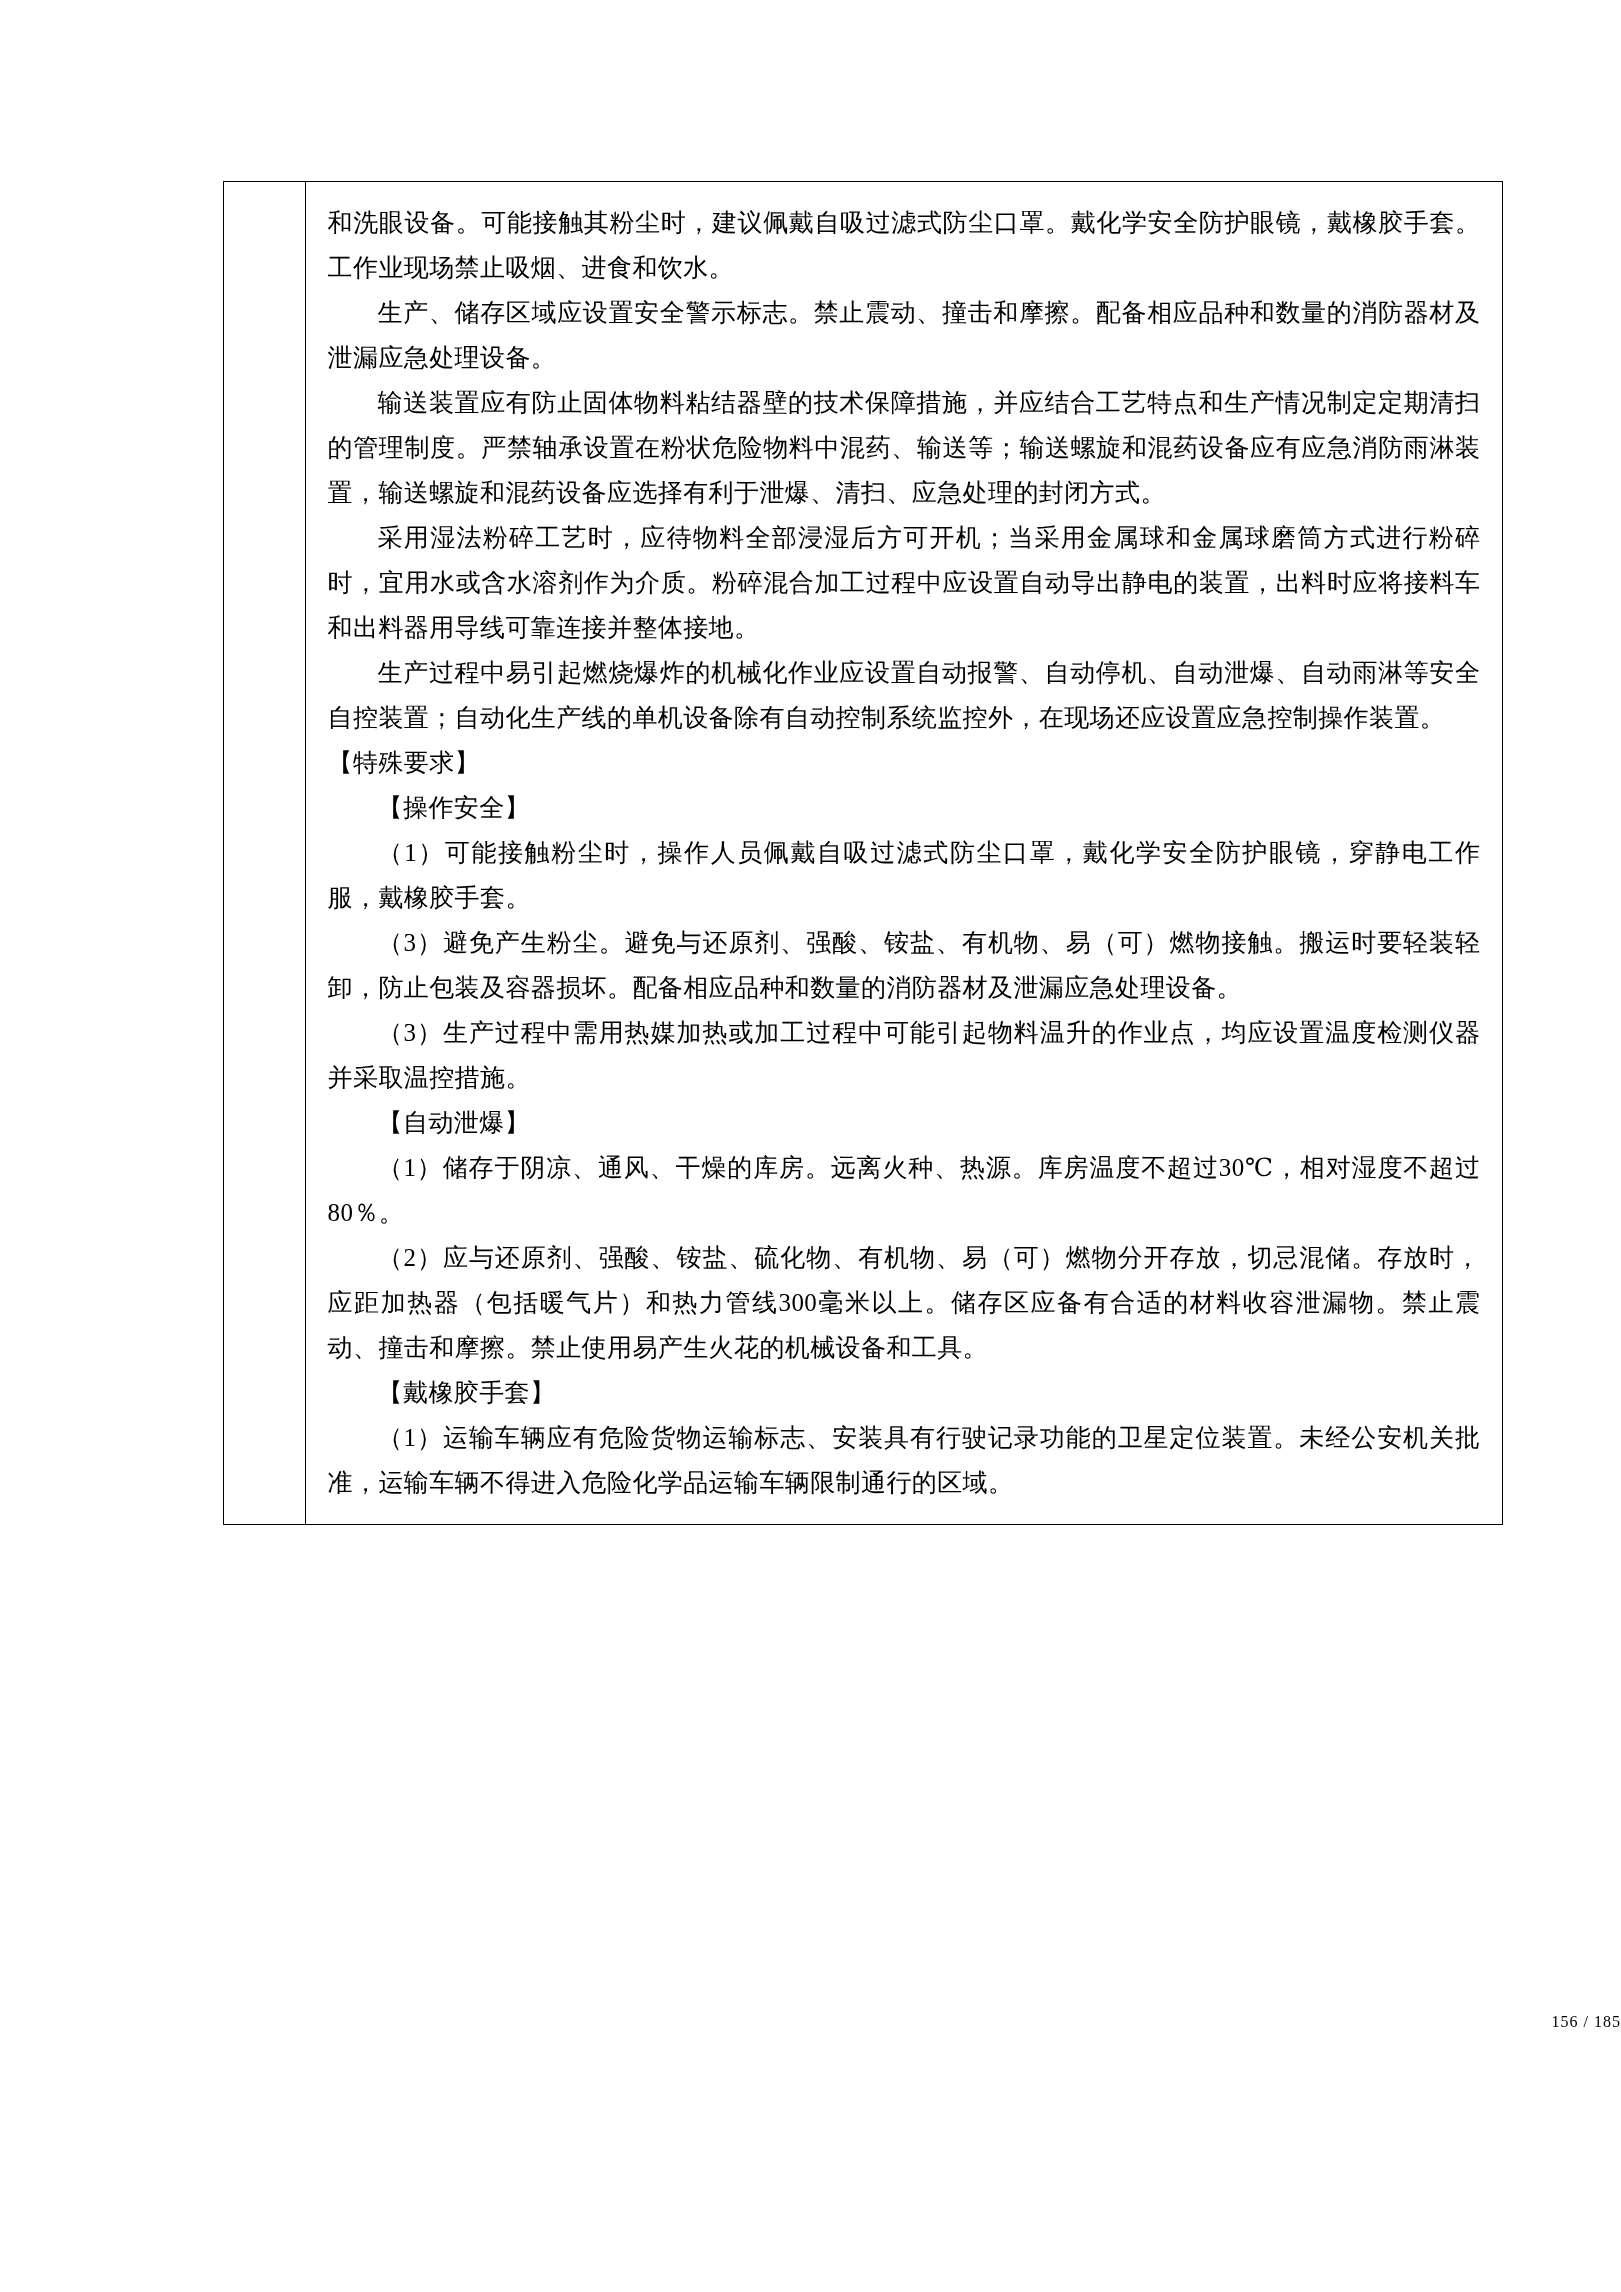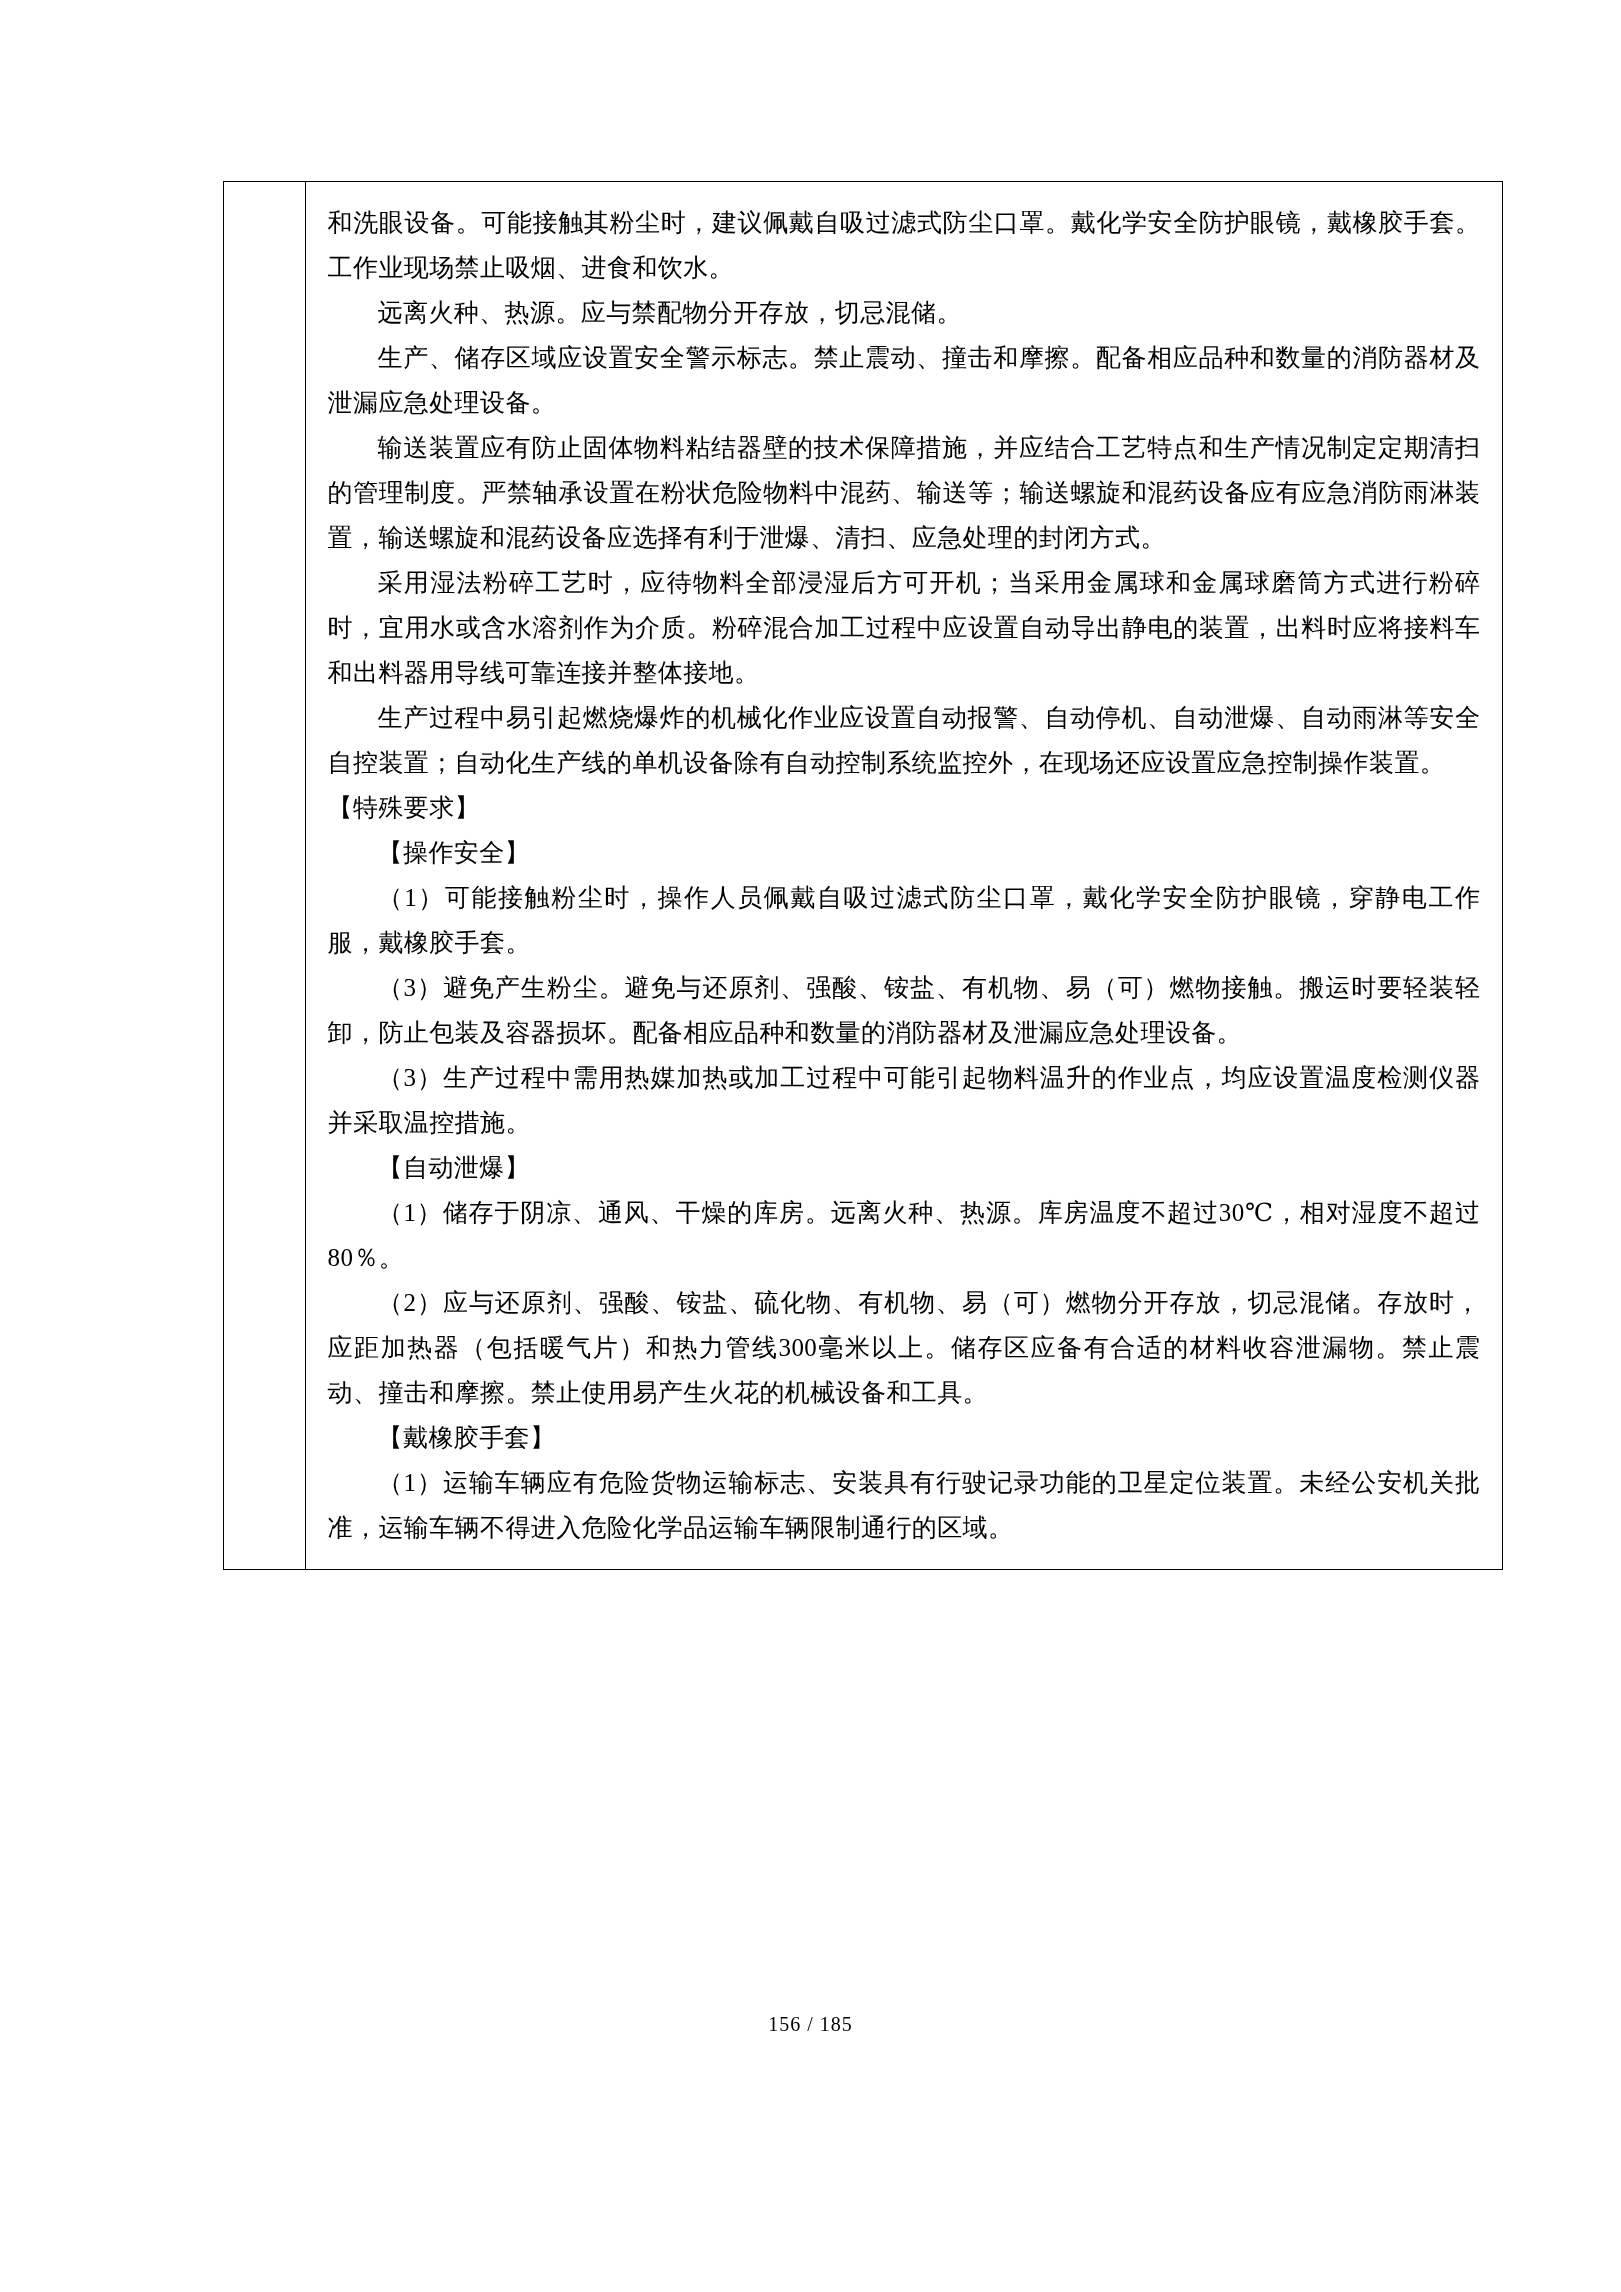--- a/index.html
+++ b/index.html
@@ -59,39 +59,38 @@
     text-indent: 0;
   }
   .bracket-sub {
     text-indent: 50px;
   }
   .footer {
     position: absolute;
     left: 0;
     top: 2013px;
     width: 1621px;
-    text-align: center;
-    font-size: 20px;
+    text-align: right;
+    font-size: 16px;
     font-family: "Liberation Serif", "DejaVu Serif", serif;
     letter-spacing: 1px;
   }
 </style>
 </head>
 <body>
 
 <div class="page">
 
   <div class="doc-table">
     <div class="col-left">
       <span></span>
     </div>
     <div class="col-right">
 
       <p class="para indent0">和洗眼设备。可能接触其粉尘时，建议佩戴自吸过滤式防尘口罩。戴化学安全防护眼镜，戴橡胶手套。工作业现场禁止吸烟、进食和饮水。</p>
-      <p class="para indent2">远离火种、热源。应与禁配物分开存放，切忌混储。</p>
       <p class="para indent2">生产、储存区域应设置安全警示标志。禁止震动、撞击和摩擦。配备相应品种和数量的消防器材及泄漏应急处理设备。</p>
       <p class="para indent2">输送装置应有防止固体物料粘结器壁的技术保障措施，并应结合工艺特点和生产情况制定定期清扫的管理制度。严禁轴承设置在粉状危险物料中混药、输送等；输送螺旋和混药设备应有应急消防雨淋装置，输送螺旋和混药设备应选择有利于泄爆、清扫、应急处理的封闭方式。</p>
       <p class="para indent2">采用湿法粉碎工艺时，应待物料全部浸湿后方可开机；当采用金属球和金属球磨筒方式进行粉碎时，宜用水或含水溶剂作为介质。粉碎混合加工过程中应设置自动导出静电的装置，出料时应将接料车和出料器用导线可靠连接并整体接地。</p>
       <p class="para indent2">生产过程中易引起燃烧爆炸的机械化作业应设置自动报警、自动停机、自动泄爆、自动雨淋等安全自控装置；自动化生产线的单机设备除有自动控制系统监控外，在现场还应设置应急控制操作装置。</p>
       <p class="para bracket-head">【特殊要求】</p>
       <p class="para bracket-sub">【操作安全】</p>
       <p class="para indent2">（1）可能接触粉尘时，操作人员佩戴自吸过滤式防尘口罩，戴化学安全防护眼镜，穿静电工作服，戴橡胶手套。</p>
       <p class="para indent2">（3）避免产生粉尘。避免与还原剂、强酸、铵盐、有机物、易（可）燃物接触。搬运时要轻装轻卸，防止包装及容器损坏。配备相应品种和数量的消防器材及泄漏应急处理设备。</p>
       <p class="para indent2">（3）生产过程中需用热媒加热或加工过程中可能引起物料温升的作业点，均应设置温度检测仪器并采取温控措施。</p>
       <p class="para bracket-sub">【自动泄爆】</p>

